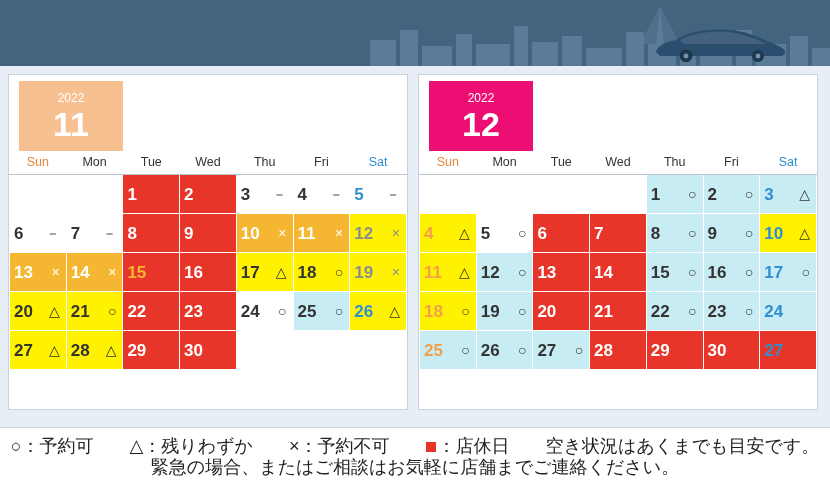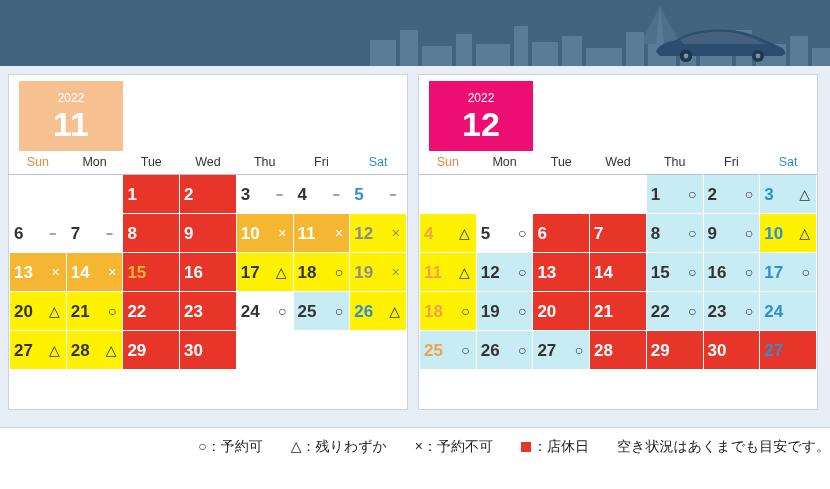--- a/index.html
+++ b/index.html
@@ -62,21 +62,21 @@
   .daynum{font-size:17px;font-weight:bold;line-height:17px;}
   .mark{font-size:14px;font-weight:normal;line-height:14px;padding-right:2px;}
   .empty{background:#ffffff !important;border:1px solid #ffffff;}
 
   
   .legend{
     position:absolute;left:0;bottom:0;width:830px;height:62px;
     background:#ffffff;border-top:1px solid #c9d3dd;
     box-sizing:border-box;padding:8px 0 0 0;
   }
-  .legend-row{font-size:14px;color:#222;text-align:right;line-height:21px;}
+  .legend-row{font-size:18px;color:#222;text-align:center;line-height:21px;}
   .legend-red-sq{display:inline-block;width:10px;height:10px;background:#e8352a;vertical-align:middle;margin-right:2px;}
 </style>
 </head>
 <body>
 
 <div class="page">
 
   <div class="header">
     <svg class="skyline" viewBox="0 0 470 66" preserveAspectRatio="none">
       <g fill="#5b7c98">
@@ -564,15 +564,16 @@
             </tbody>
           </table>
         </div>
       </div>
   </div>
 
   <div class="legend">
     <div class="legend-row">
       <span>○：予約可　　△：残りわずか　　×：予約不可　　</span><span class="legend-red-sq"></span><span>：店休日　　空き状況はあくまでも目安です。</span>
     </div>
+    <div class="legend-row">緊急の場合、またはご相談はお気軽に店舗までご連絡ください。</div>
   </div>
 
 </div>
 
 </body></html>

